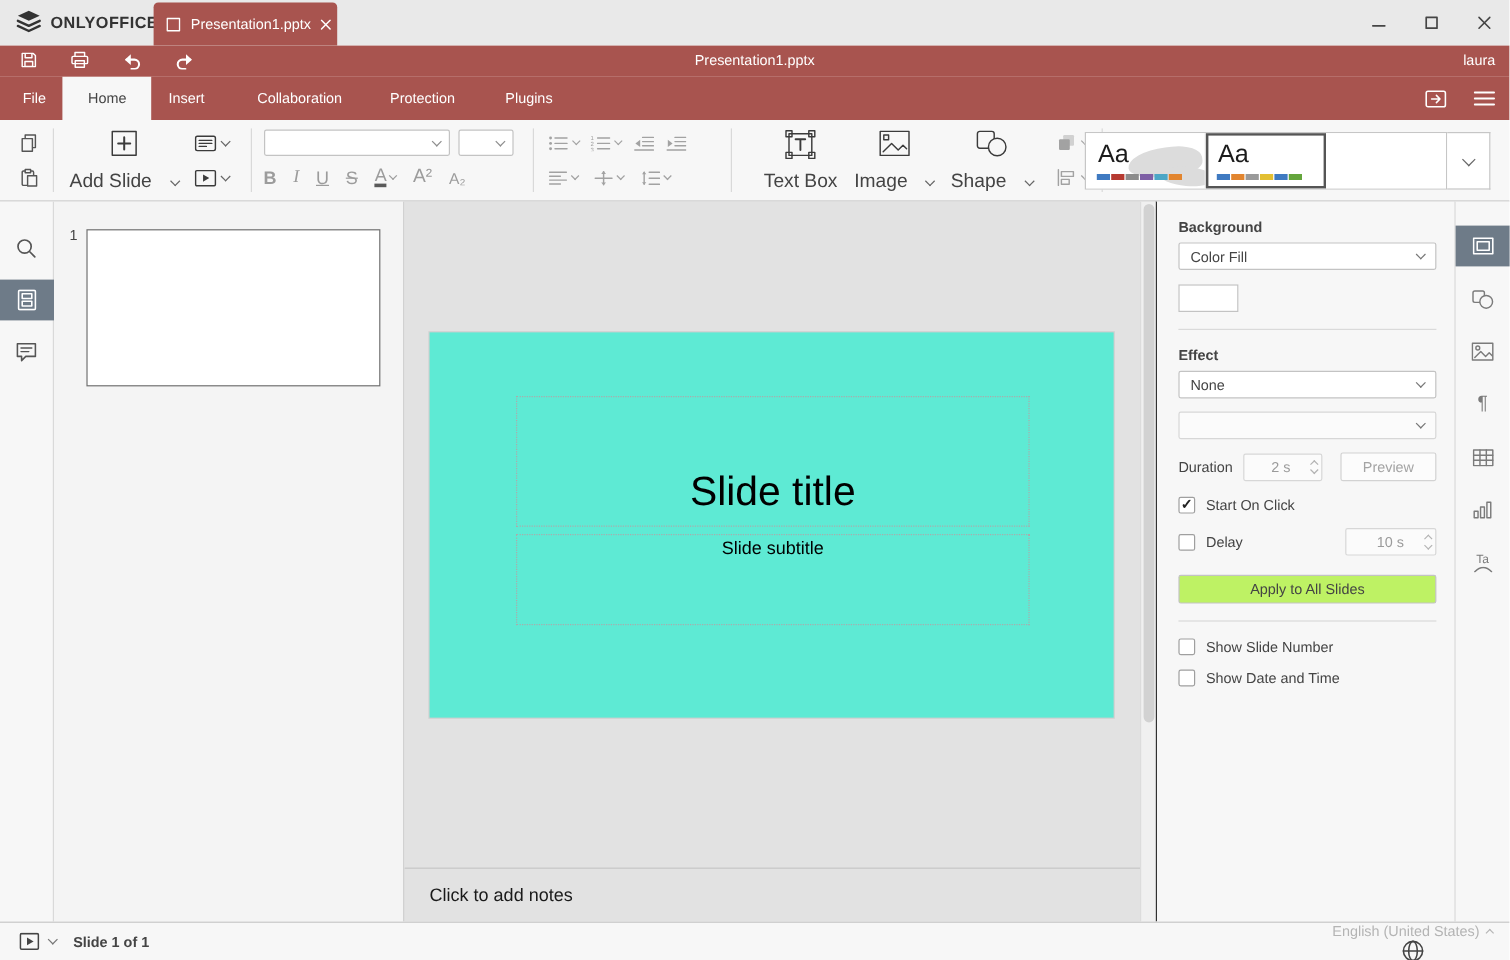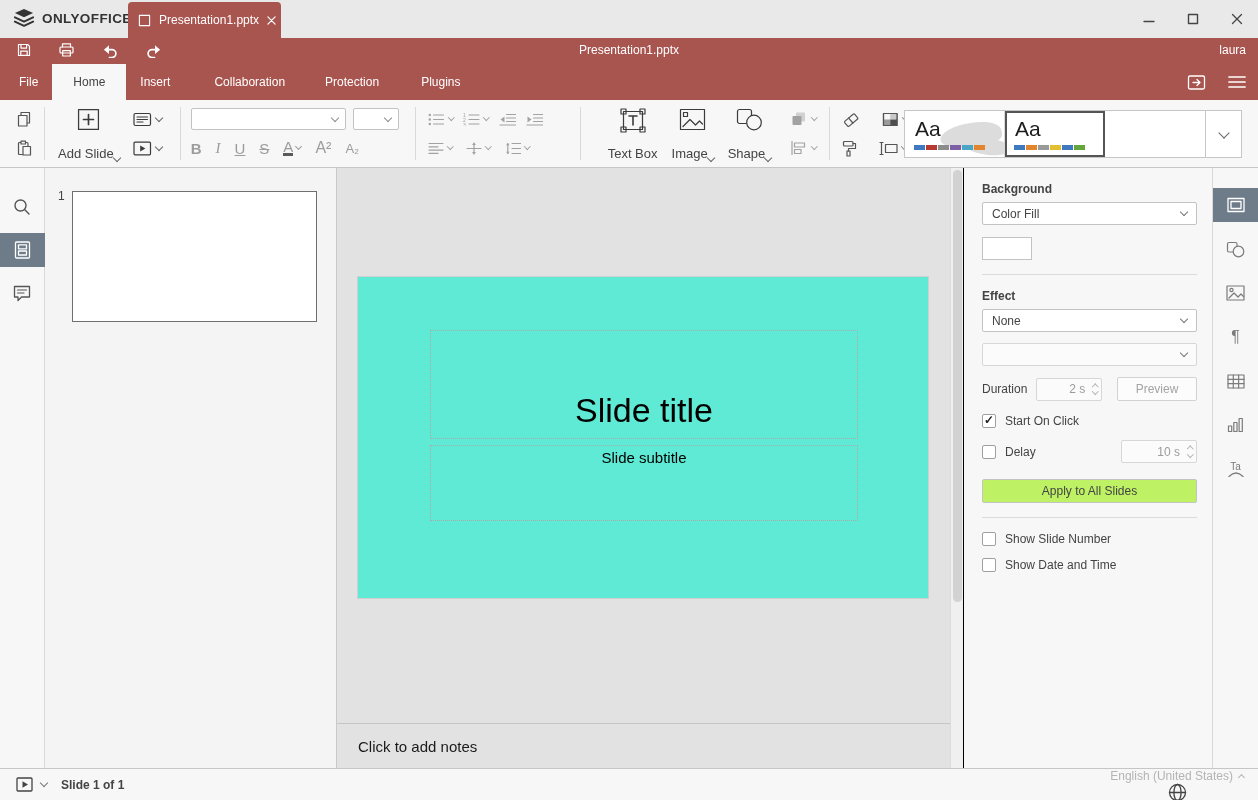--- a/index.html
+++ b/index.html
@@ -31,21 +31,21 @@
   .menu-item.active{background:#f7f7f7;color:#444;padding:0 21px;}
   .menubar-right{position:absolute;right:12px;top:0;height:36px;display:flex;align-items:center;gap:22px;color:#fff;}
 
   
   .toolbar{position:absolute;left:0;top:100px;width:1258px;height:68px;background:#f7f7f7;border-bottom:1px solid #c6c6c6;display:flex;align-items:stretch;}
   .vsep{width:1px;background:#d9d9d9;margin:7px 6px;}
   .tb-col{display:flex;flex-direction:column;justify-content:space-between;padding:8px 4px;}
   .tbtn{display:flex;align-items:center;gap:4px;color:#555;height:22px;padding:0 2px;border-radius:2px;cursor:default;}
   .tbtn.dim{color:#a2a2a2;}
   .bigbtn{display:flex;flex-direction:column;align-items:center;justify-content:space-between;padding:8px 7px 6px;color:#444;cursor:default;}
-  .bigbtn .blabel{display:flex;align-items:flex-end;gap:0;font-size:13px;color:#444;white-space:nowrap;}
+  .bigbtn .blabel{display:flex;align-items:center;gap:16px;font-size:16px;color:#444;white-space:nowrap;}
   .combo{background:#fff;border:1px solid #c3c3c3;border-radius:2px;height:22px;display:flex;align-items:center;justify-content:flex-end;padding:0 7px;color:#8e8e8e;}
   .fmt-row{display:flex;align-items:flex-end;gap:14px;color:#9c9c9c;font-size:15px;height:22px;align-items:center;}
   .fmt-row .fA{border-bottom:3px solid #5a5a5a;line-height:13px;}
   .themes{position:absolute;right:52px;top:10px;display:flex;border:1px solid #c6c6c6;background:#fff;height:48px;}
   .theme-cell{width:100px;height:46px;position:relative;background:#fff;border-right:1px solid #d9d9d9;overflow:hidden;}
   .theme-cell.selected{outline:2px solid #555;outline-offset:-2px;z-index:1;}
   .theme-aa{position:absolute;left:10px;top:6px;font-size:21px;color:#1c1c1c;z-index:2;}
   .blob1{position:absolute;right:2px;top:12px;width:62px;height:24px;background:#dcdcdc;border-radius:60% 45% 35% 55%/65% 55% 45% 50%;transform:rotate(-7deg);}
   .blob2{position:absolute;right:-8px;bottom:2px;width:46px;height:16px;background:#dcdcdc;border-radius:50%;transform:rotate(5deg);}
   .strip{position:absolute;left:9px;bottom:7px;display:flex;gap:1.5px;z-index:2;}
@@ -75,21 +75,21 @@
 
   
   .rightpanel{width:249px;background:#f7f7f7;border-left:1px solid #000000;padding:14px 15px 0 18px;}
   .rp-h{font-weight:bold;font-size:12px;color:#444;margin-bottom:6px;}
   .select{height:23px;background:#fff;border:1px solid #c3c3c3;border-radius:2px;display:flex;align-items:center;padding:0 9px;color:#444;position:relative;}
   .select .chev{position:absolute;right:9px;color:#777;}
   .select.disabled{background:#fbfbfb;border-color:#d7d7d7;color:#a8a8a8;}
   .swatch{width:50px;height:23px;background:#fff;border:1px solid #c3c3c3;margin-top:12px;}
   .rp hr, .rp-hr{border:none;border-top:1px solid #dadada;margin:14px 0;}
   .dur-row{display:flex;align-items:center;margin-top:11px;}
-  .spin{height:23px;background:#fbfbfb;border:1px solid #d7d7d7;border-radius:2px;color:#9b9b9b;display:flex;align-items:center;justify-content:flex-end;padding-right:16px;position:relative;}
+  .spin{height:23px;background:#fbfbfb;border:1px solid #d7d7d7;border-radius:2px;color:#9b9b9b;display:flex;align-items:center;justify-content:flex-end;padding-right:26px;position:relative;}
   .spin .arrows{position:absolute;right:4px;top:3px;display:flex;flex-direction:column;gap:3px;color:#b3b3b3;}
   .spin .arrows .chev{width:4.5px;height:4.5px;}
   .btn{height:24px;background:#bef264;border:1px solid #c3c3c3;border-radius:2px;display:flex;align-items:center;justify-content:center;color:#444;}
   .btn.disabled{color:#a4a4a4;border-color:#d2d2d2;background:#fcfcfc;}
   .cb-row{display:flex;align-items:center;gap:9px;margin-top:13px;color:#444;}
   .cb{width:14px;height:14px;background:#fff;border:1px solid #9f9f9f;border-radius:2px;position:relative;flex:0 0 auto;}
   .cb.checked::after{content:"✓";position:absolute;left:1px;top:-2px;font-size:12px;font-weight:bold;color:#222;}
 
   
   .rightbar{width:46px;background:#f7f7f7;border-left:1px solid #d9d9d9;display:flex;flex-direction:column;align-items:center;padding-top:20px;}

